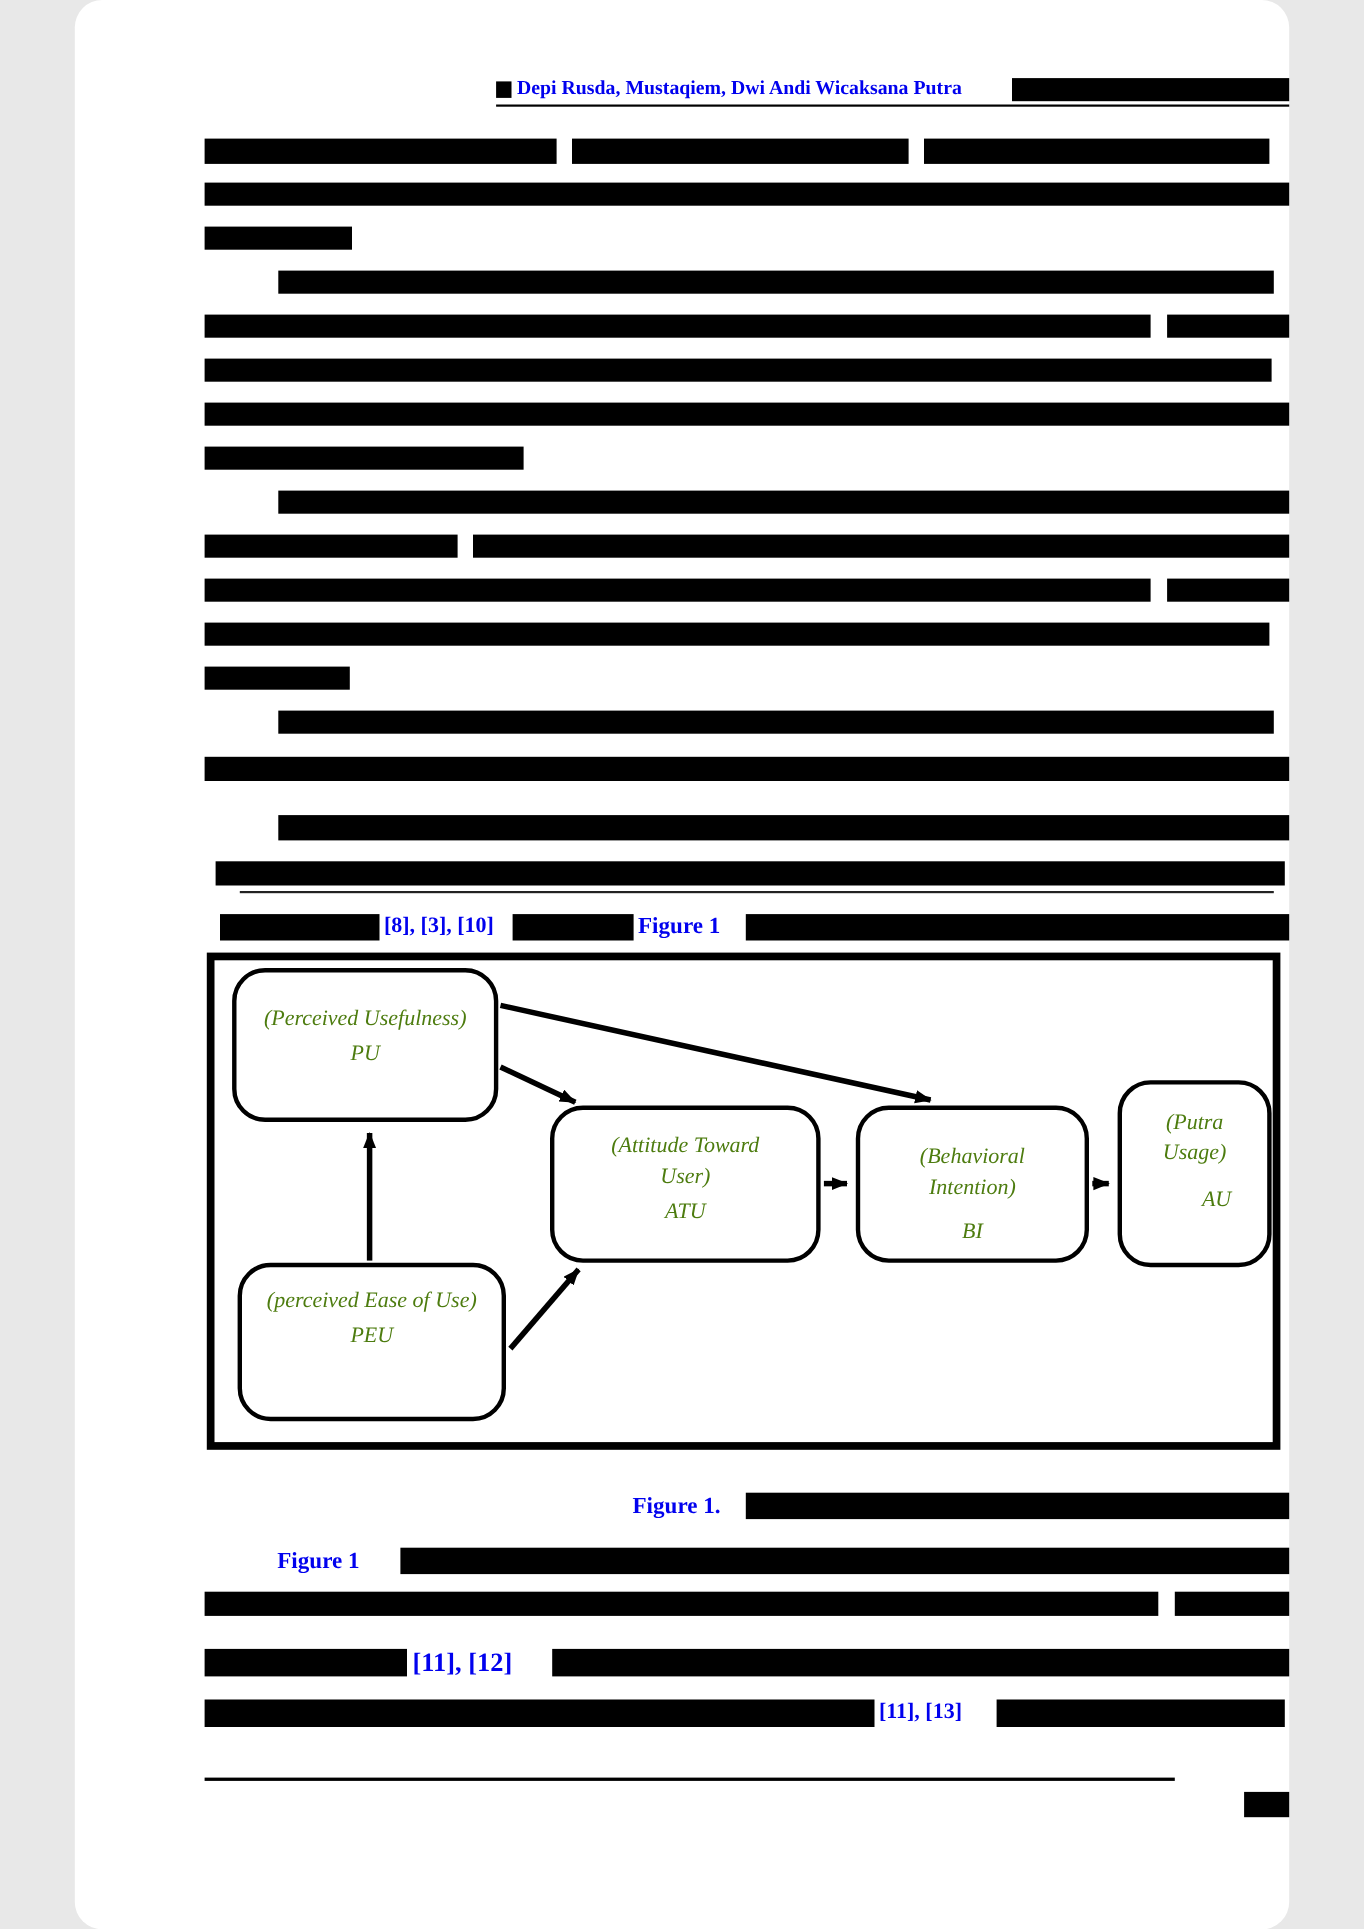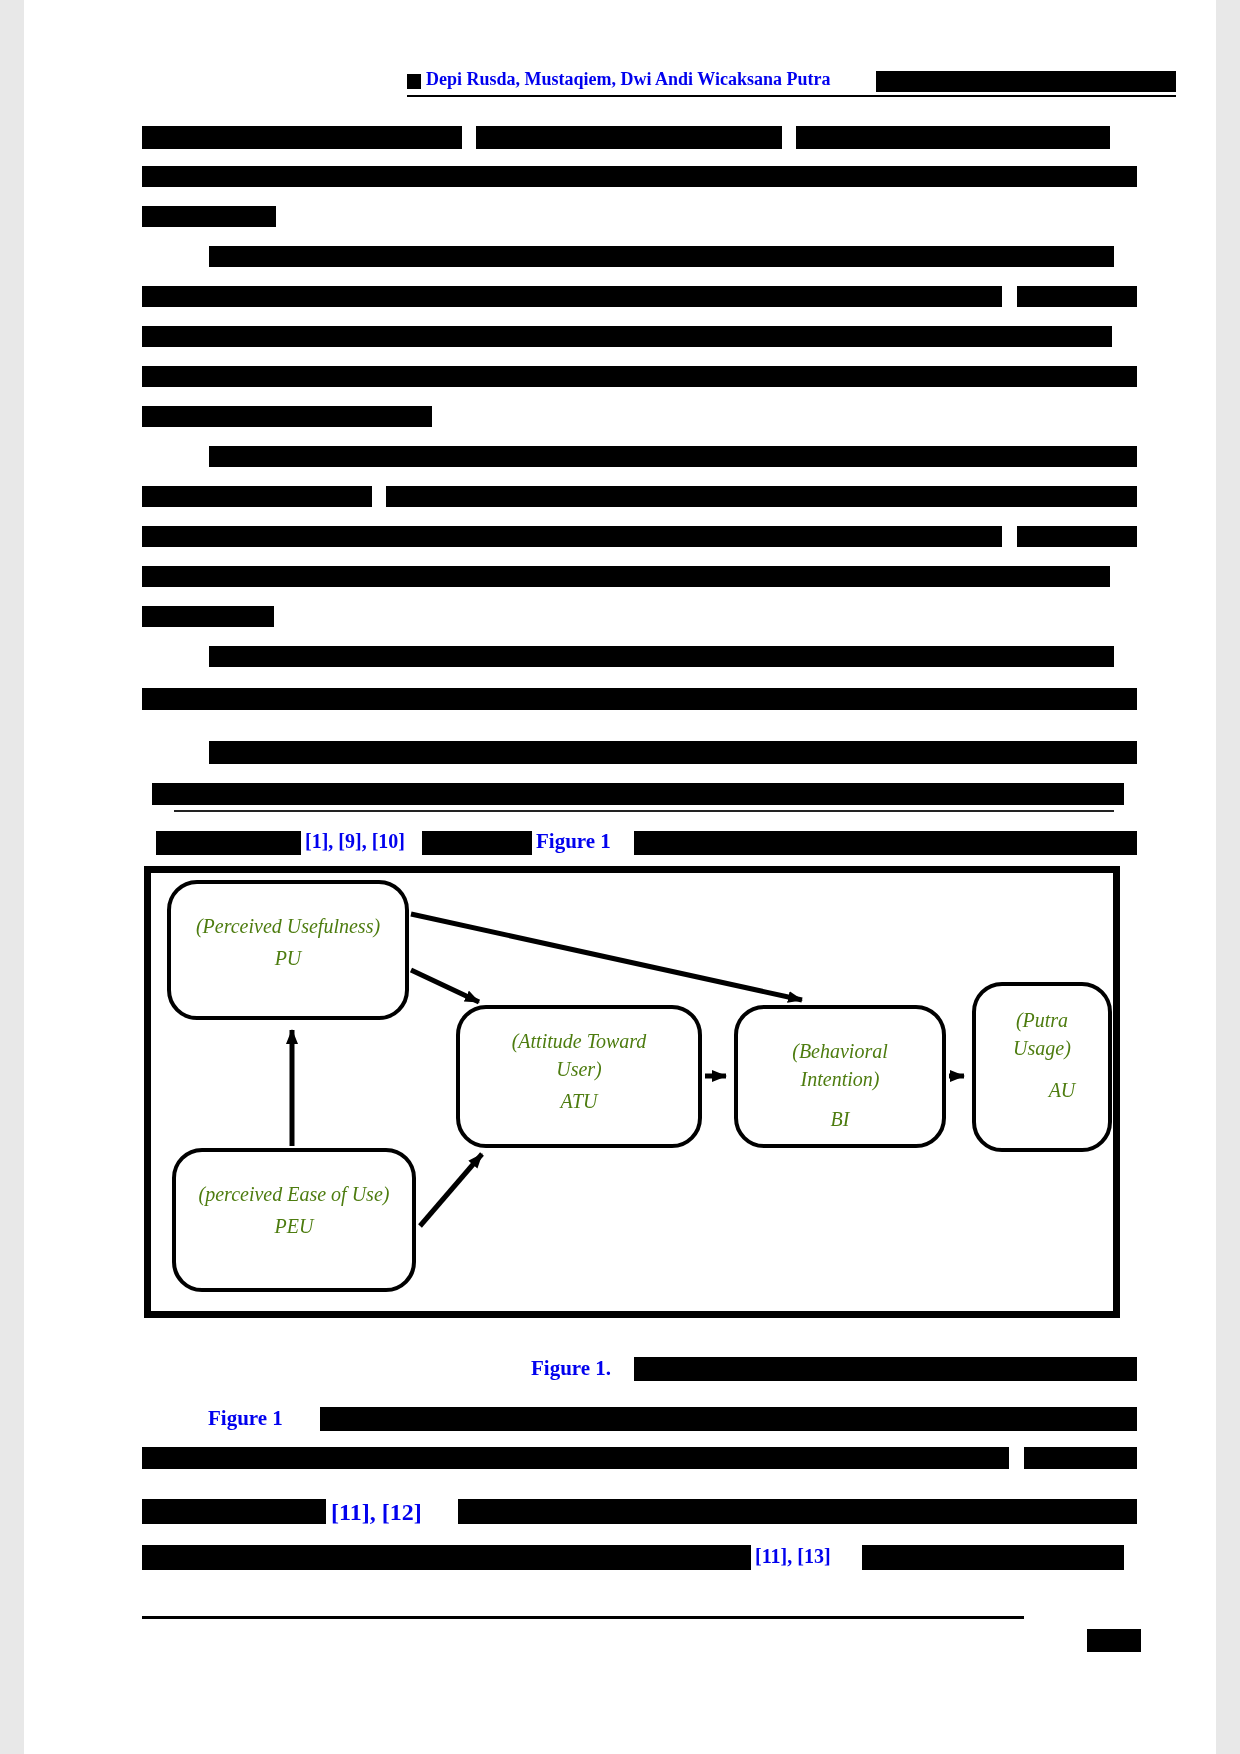--- a/index.html
+++ b/index.html
@@ -1,22 +1,23 @@
 <!DOCTYPE html>
 <html><head>
 <meta charset="utf-8">
 <style>
   html,body{margin:0;padding:0;background:#e8e8e8;}
   #page{
     position:relative;
-    width:1192px;height:1754px;
+    width:1104px;height:1754px;
     background:#ffffff;
     margin:0 auto;
     font-family:"Liberation Serif", serif;
     overflow:hidden;
+    border-radius:25px;
   }
   .bar{position:absolute;background:#000;}
   .thinrule{position:absolute;background:#000;}
   .blink{
     position:absolute;
     color:#0101ee;
     font-weight:bold;
     white-space:nowrap;
     font-family:"Liberation Serif", serif;
     text-decoration:none;
@@ -77,33 +78,33 @@
   <div class="bar" style="left:993px;top:526px;width:120px;height:21px;"></div>
   <div class="bar" style="left:118px;top:566px;width:968px;height:21px;"></div>
   <div class="bar" style="left:118px;top:606px;width:132px;height:21px;"></div>
   <div class="bar" style="left:185px;top:646px;width:905px;height:21px;"></div>
   <div class="bar" style="left:118px;top:688px;width:995px;height:22px;"></div>
   <div class="bar" style="left:185px;top:741px;width:928px;height:23px;"></div>
   <div class="bar" style="left:128px;top:783px;width:972px;height:22px;"></div>
   <div class="thinrule" style="left:150px;top:810px;width:940px;height:2px;background:#222;"></div>
 
   <div class="bar" style="left:132px;top:831px;width:145px;height:24px;"></div>
-  <a class="blink" style="left:281px;top:830px;font-size:20px;">[1], [9], [10]</a>
+  <a class="blink" style="left:281px;top:830px;font-size:20px;">[8], [3], [10]</a>
   <div class="bar" style="left:398px;top:831px;width:110px;height:24px;"></div>
   <a class="blink" style="left:512px;top:829px;font-size:21px;">Figure 1</a>
   <div class="bar" style="left:610px;top:831px;width:503px;height:24px;"></div>
 
   <div id="figure-frame"></div>
 
   <div class="node" style="left:143px;top:880px;width:242px;height:140px;padding-top:28px;">
     <div class="nname">(Perceived Usefulness)</div>
     <div class="nabbr">PU</div>
   </div>
 
-  <div class="node" style="left:148px;top:1148px;width:244px;height:144px;padding-top:28px;">
+  <div class="node" style="left:148px;top:1148px;width:244px;height:144px;padding-top:16px;">
     <div class="nname">(perceived Ease of Use)</div>
     <div class="nabbr">PEU</div>
   </div>
 
   <div class="node" style="left:432px;top:1005px;width:246px;height:143px;padding-top:18px;">
     <div class="nname">(Attitude Toward</div>
     <div class="nname">User)</div>
     <div class="nabbr" style="">ATU</div>
   </div>
 

